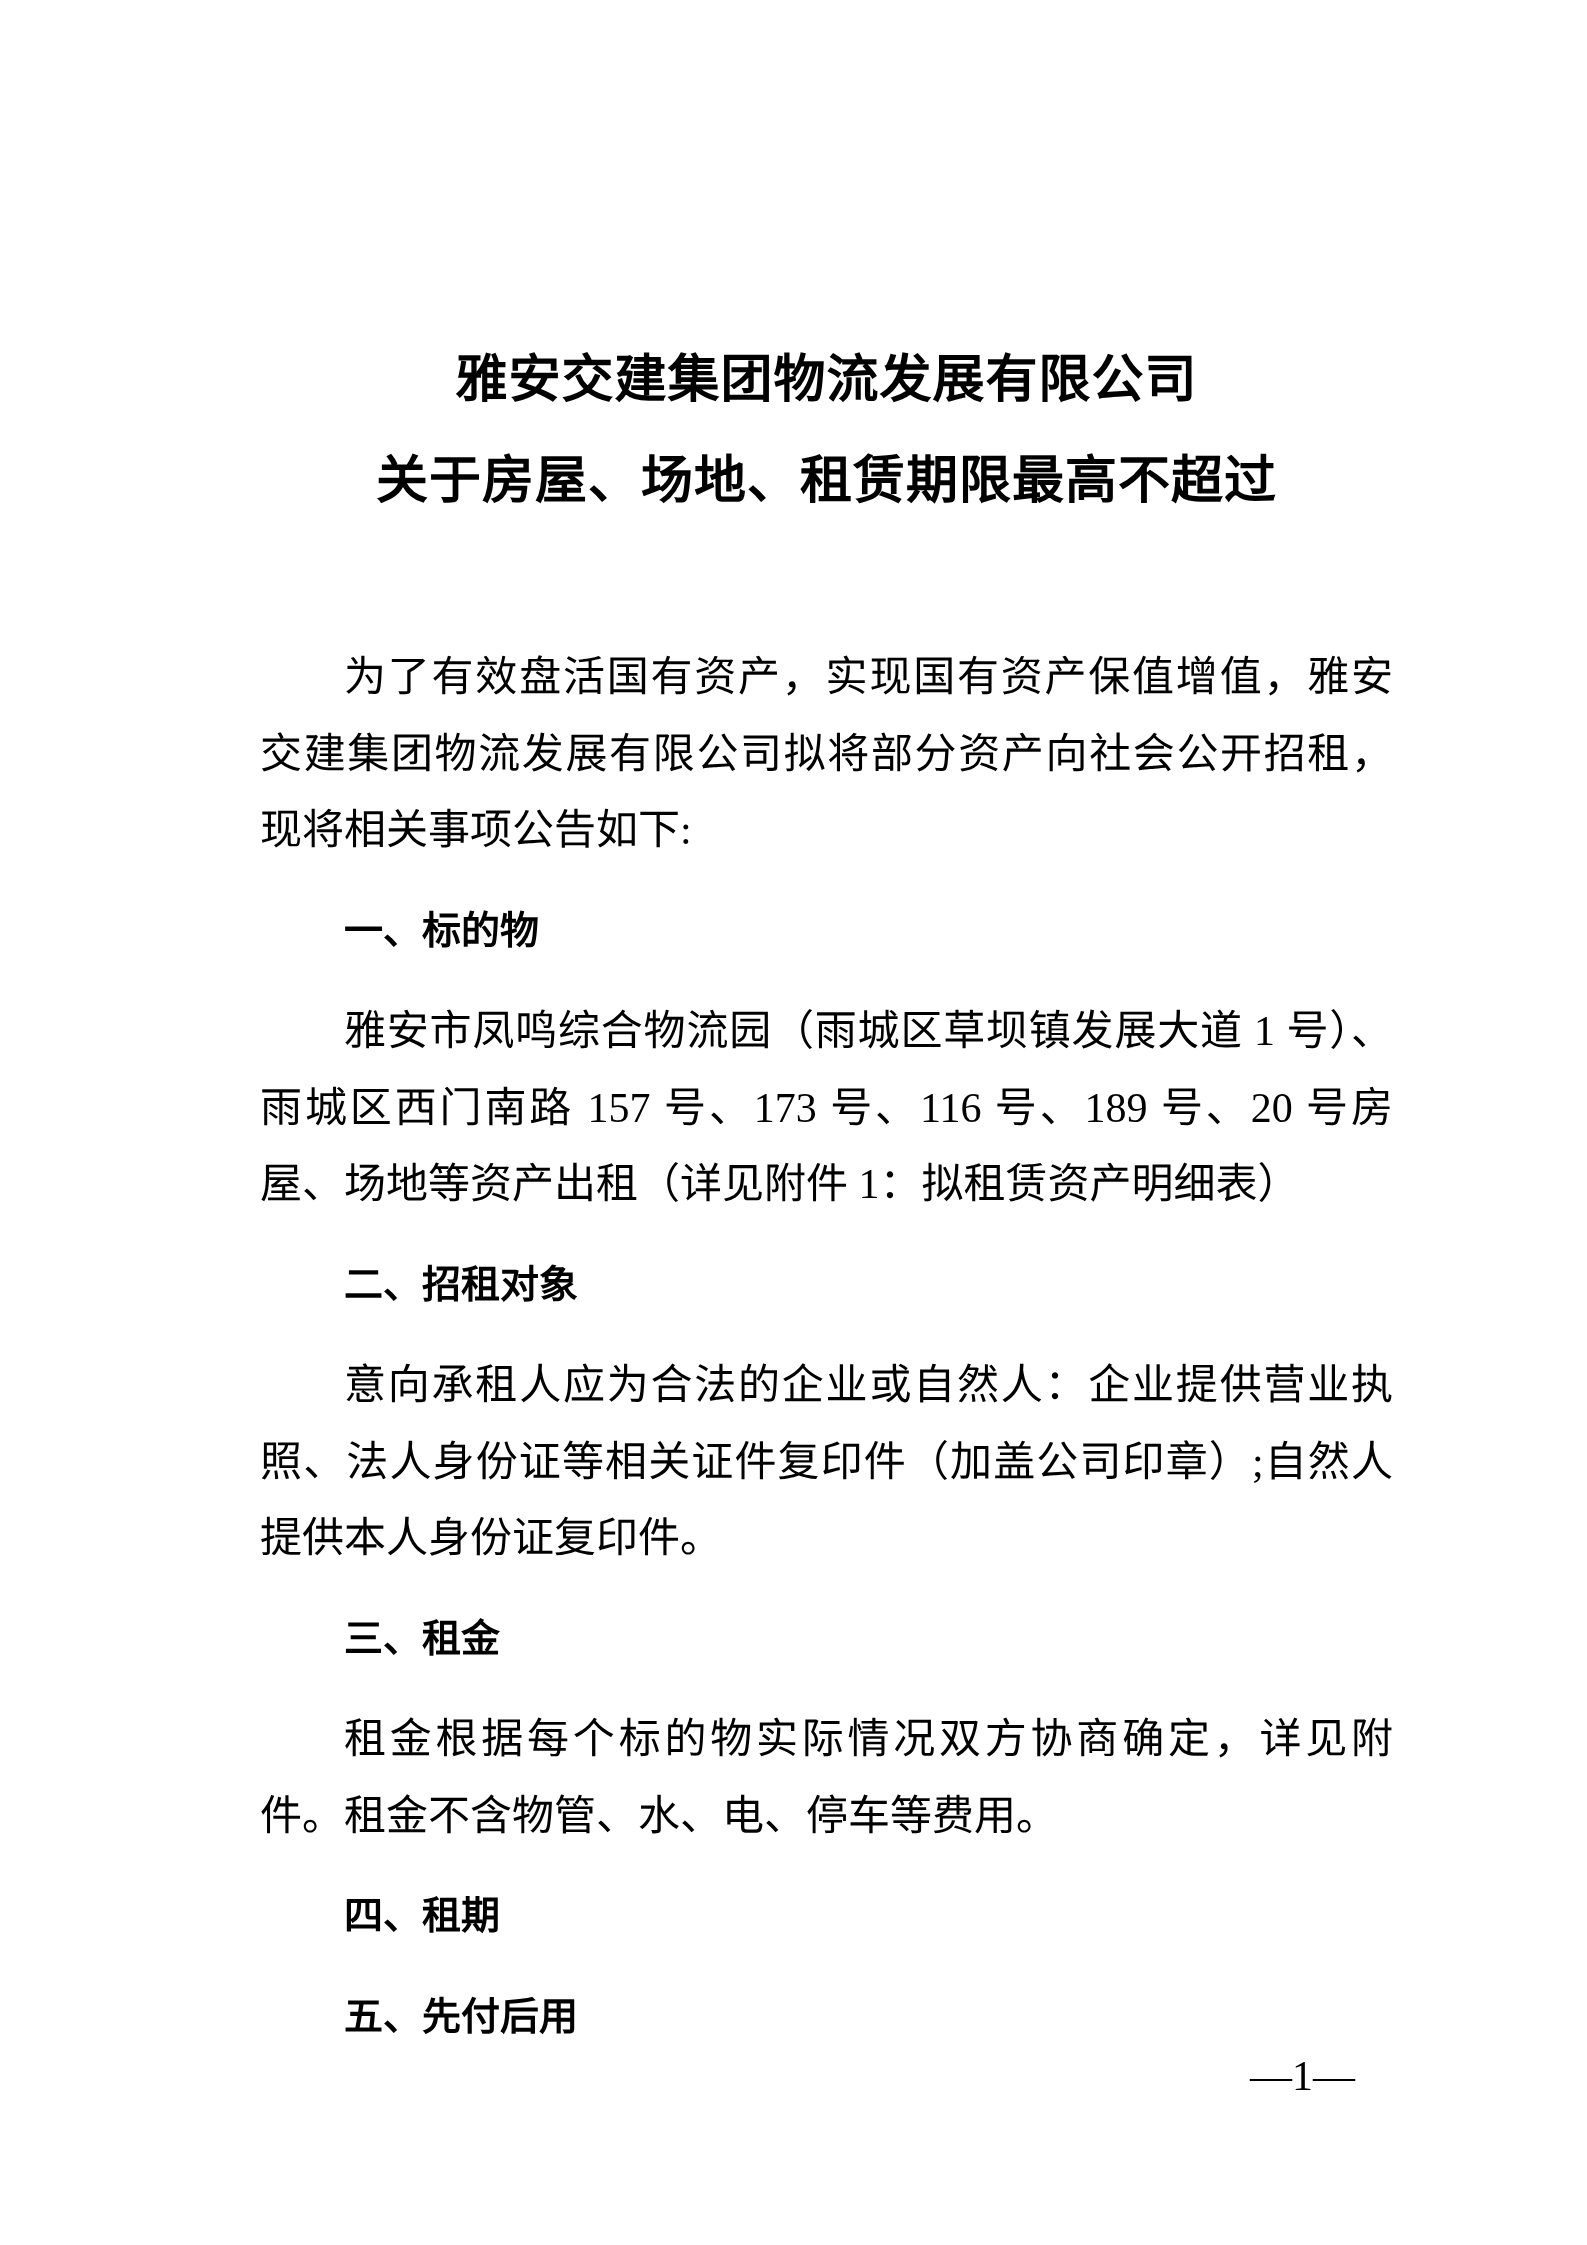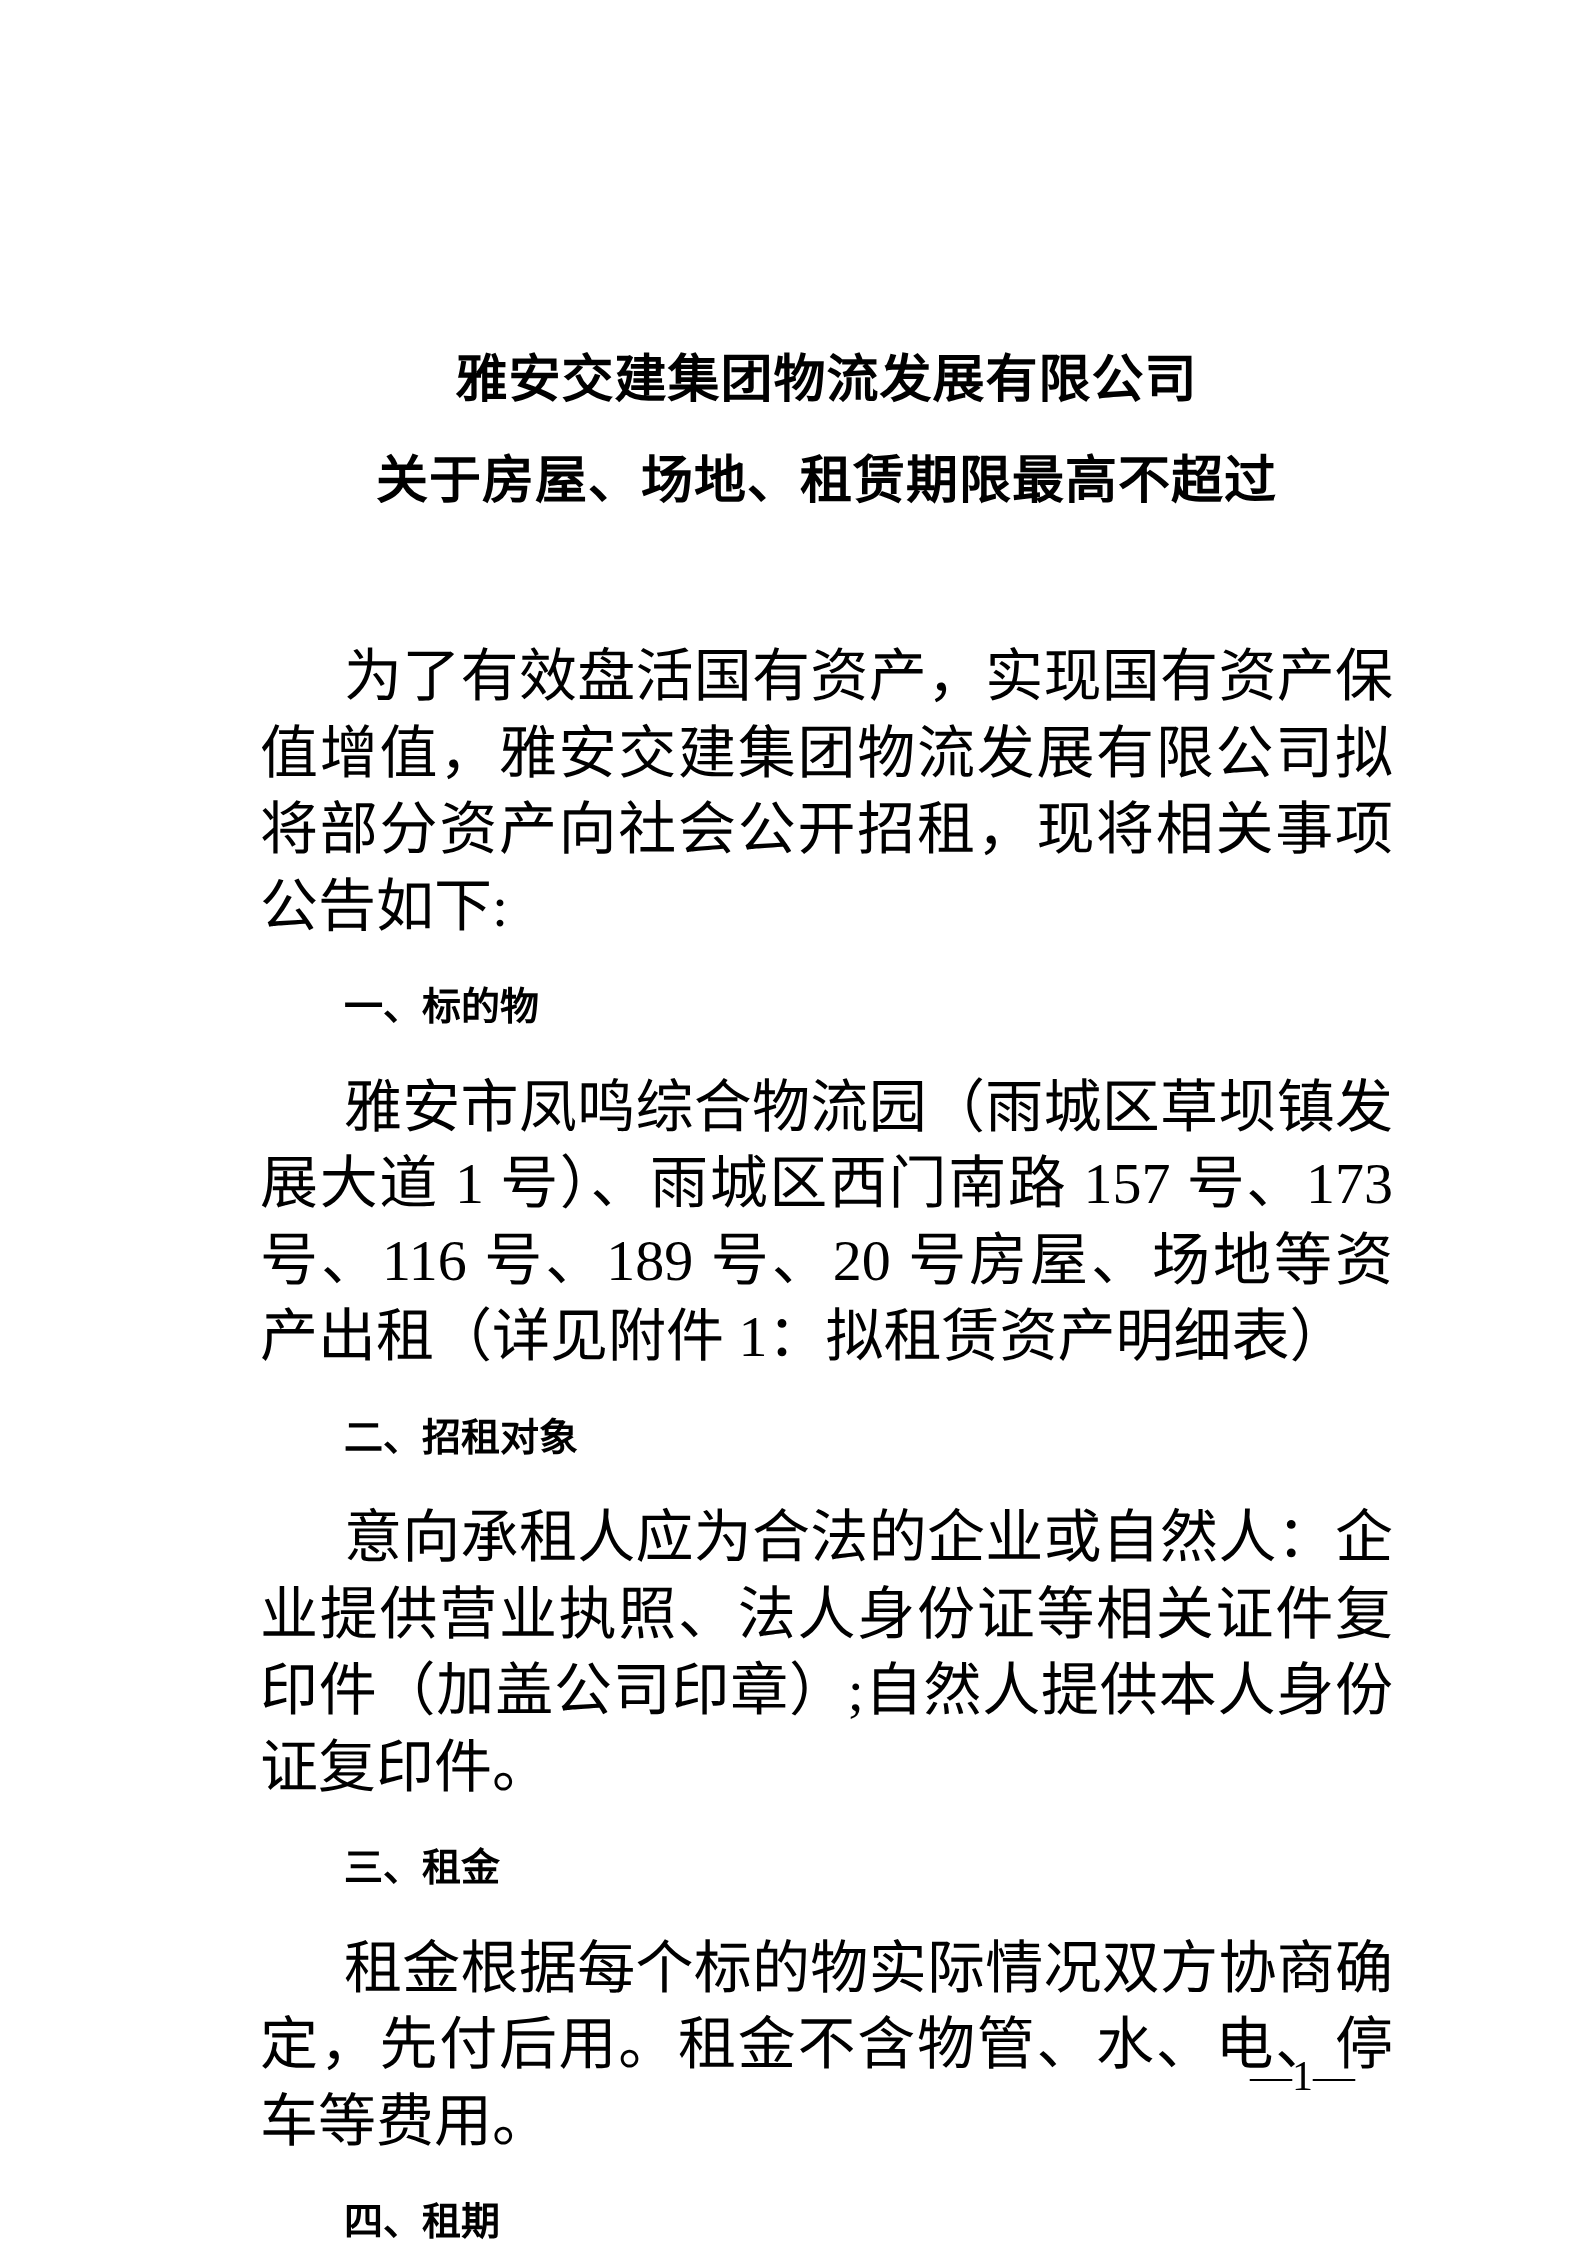--- a/index.html
+++ b/index.html
@@ -22,21 +22,21 @@
     margin-top: 282px;
     font-family: "Liberation Serif", "DejaVu Serif", serif;
     font-weight: 700;
     font-size: 52px;
     line-height: 76.5px;
     text-align: center;
     letter-spacing: 1px;
   }
   .para {
     font-family: "Liberation Serif", "DejaVu Serif", serif;
-    font-size: 58px;
+    font-size: 42px;
     line-height: 76.5px;
     text-align: justify;
     text-justify: inter-ideograph;
     text-indent: 84px;
   }
   .intro { margin-top: 84px; }
   .sec-heading {
     font-family: "Liberation Sans", "DejaVu Sans", sans-serif;
     font-weight: 700;
     font-size: 39px;
@@ -66,21 +66,21 @@
 
     <p class="para intro">为了有效盘活国有资产，实现国有资产保值增值，雅安交建集团物流发展有限公司拟将部分资产向社会公开招租，现将相关事项公告如下:</p>
 
     <div class="sec-heading">一、标的物</div>
     <p class="para">雅安市凤鸣综合物流园（雨城区草坝镇发展大道 1 号）、雨城区西门南路 157 号、173 号、116 号、189 号、20 号房屋、场地等资产出租（详见附件 1：拟租赁资产明细表）</p>
 
     <div class="sec-heading">二、招租对象</div>
     <p class="para">意向承租人应为合法的企业或自然人：企业提供营业执照、法人身份证等相关证件复印件（加盖公司印章）;自然人提供本人身份证复印件。</p>
 
     <div class="sec-heading">三、租金</div>
-    <p class="para">租金根据每个标的物实际情况双方协商确定，先付后用。租金不含物管、水、电、停车等费用。</p>
+    <p class="para">租金根据每个标的物实际情况双方协商确定，详见附件。租金不含物管、水、电、停车等费用。</p>
 
     <div class="sec-heading">四、租期</div>
 
     <div class="sec-heading">五、先付后用</div>
 
   </div>
 
   <div class="page-number">—1—</div>
 </div>
 

